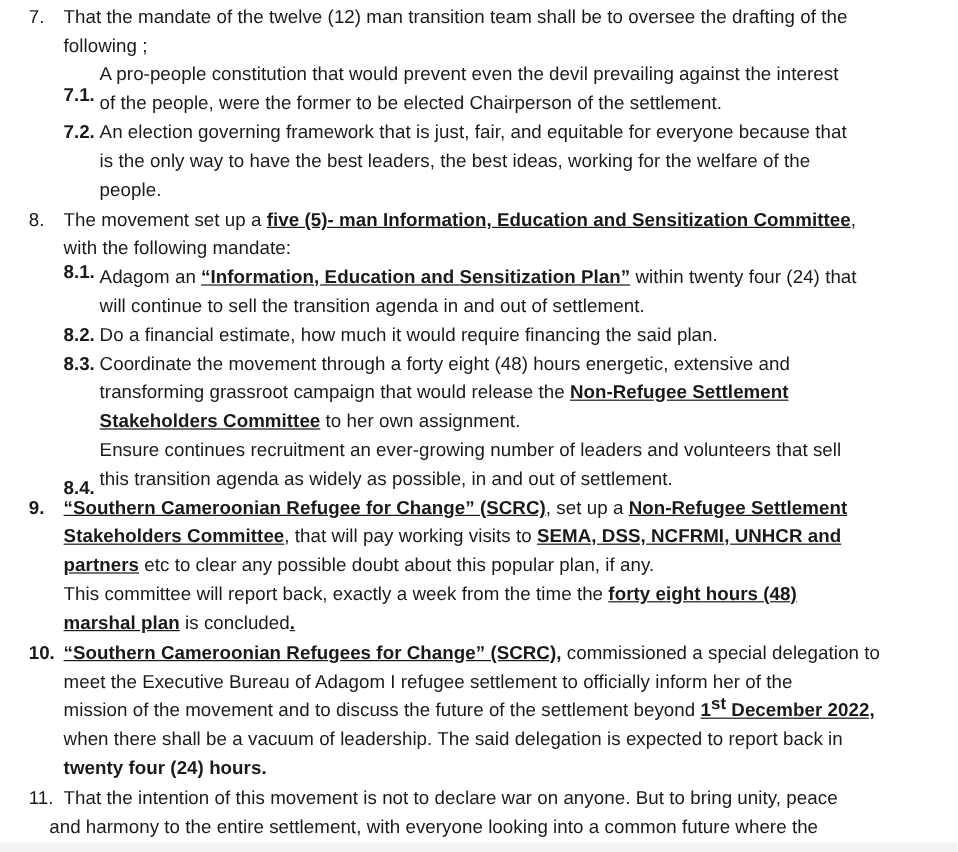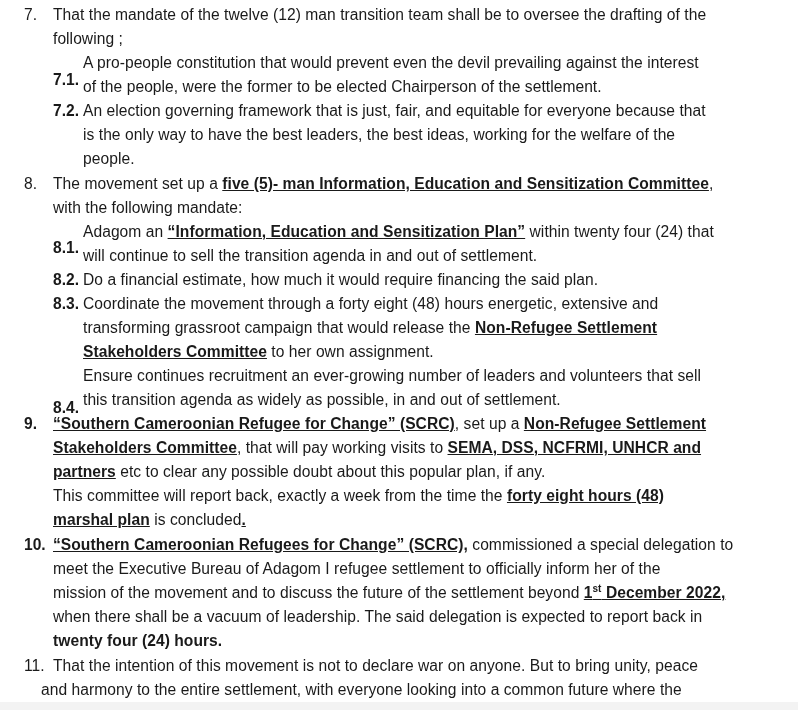--- a/index.html
+++ b/index.html
@@ -8,21 +8,21 @@
     font-family: "Liberation Sans", sans-serif; color: #1a1a1a;
     position: relative;
   }
   .page { position: absolute; left: 0; top: 0; width: 798px; height: 702px; background: #fff; }
   .line {
     position: absolute; white-space: nowrap;
     font-size: 15.6px; line-height: 24px; height: 24px; letter-spacing: 0.05px;
   }
   .num { position: absolute; font-size: 15.6px; line-height: 24px; }
   b { font-weight: bold; text-decoration: underline; }
-  sup { font-size: 10px; line-height: 0; vertical-align: super; }
+  sup { font-size: 14px; line-height: 0; vertical-align: super; }
   .bottom-strip { position: absolute; left: 0; top: 702px; width: 798px; height: 8px; background: #f3f3f3; }
 </style>
 </head>
 <body>
 
 <div class="page">
 
   <div>
     <span class="num" style="left:24px;top:3px;">7.</span>
     <span class="line" style="left:53px;top:3px;">That the mandate of the twelve (12) man transition team shall be to oversee the drafting of the</span>
@@ -36,21 +36,21 @@
     <span class="line" style="left:83px;top:99px;">An election governing framework that is just, fair, and equitable for everyone because that</span>
     <span class="line" style="left:83px;top:123px;">is the only way to have the best leaders, the best ideas, working for the welfare of the</span>
     <span class="line" style="left:83px;top:147px;">people.</span>
   </div>
 
   <div>
     <span class="num" style="left:24px;top:172px;">8.</span>
     <span class="line" style="left:53px;top:172px;"><span>The movement set up a </span><b>five (5)- man Information, Education and Sensitization Committee</b><span>,</span></span>
     <span class="line" style="left:53px;top:196px;">with the following mandate:</span>
 
-    <span class="num" style="left:53px;top:236px;font-weight:bold;text-align:right;">8.1.</span>
+    <span class="num" style="left:53px;top:216px;font-weight:bold;text-align:right;">8.1.</span>
     <span class="line" style="left:83px;top:220px;"><span>Adagom an </span><b>“Information, Education and Sensitization Plan”</b><span> within twenty four (24) that</span></span>
     <span class="line" style="left:83px;top:244px;">will continue to sell the transition agenda in and out of settlement.</span>
 
     <span class="num" style="left:53px;top:268px;font-weight:bold;">8.2.</span>
     <span class="line" style="left:83px;top:268px;">Do a financial estimate, how much it would require financing the said plan.</span>
 
     <span class="num" style="left:53px;top:292px;font-weight:bold;">8.3.</span>
     <span class="line" style="left:83px;top:292px;">Coordinate the movement through a forty eight (48) hours energetic, extensive and</span>
     <span class="line" style="left:83px;top:316px;"><span>transforming grassroot campaign that would release the </span><b>Non-Refugee Settlement</b></span>
     <span class="line" style="left:83px;top:340px;"><b>Stakeholders Committee</b><span> to her own assignment.</span></span>

